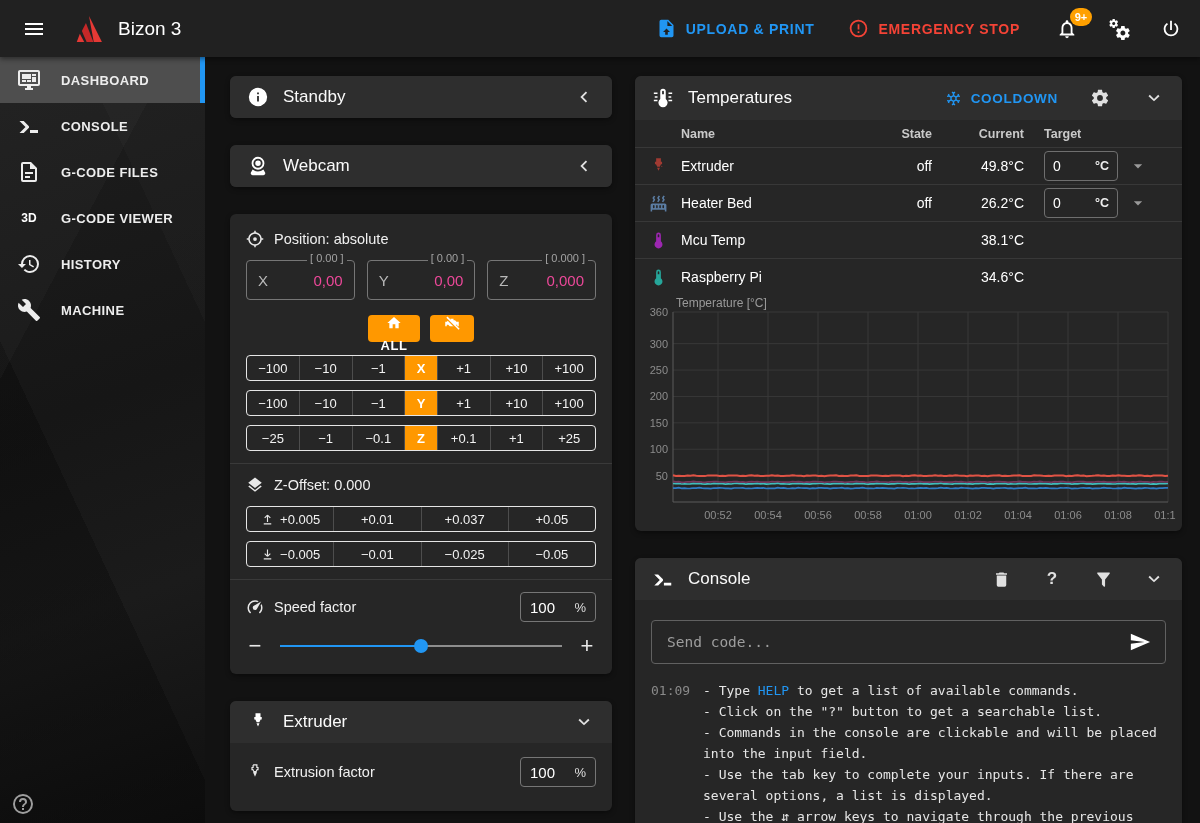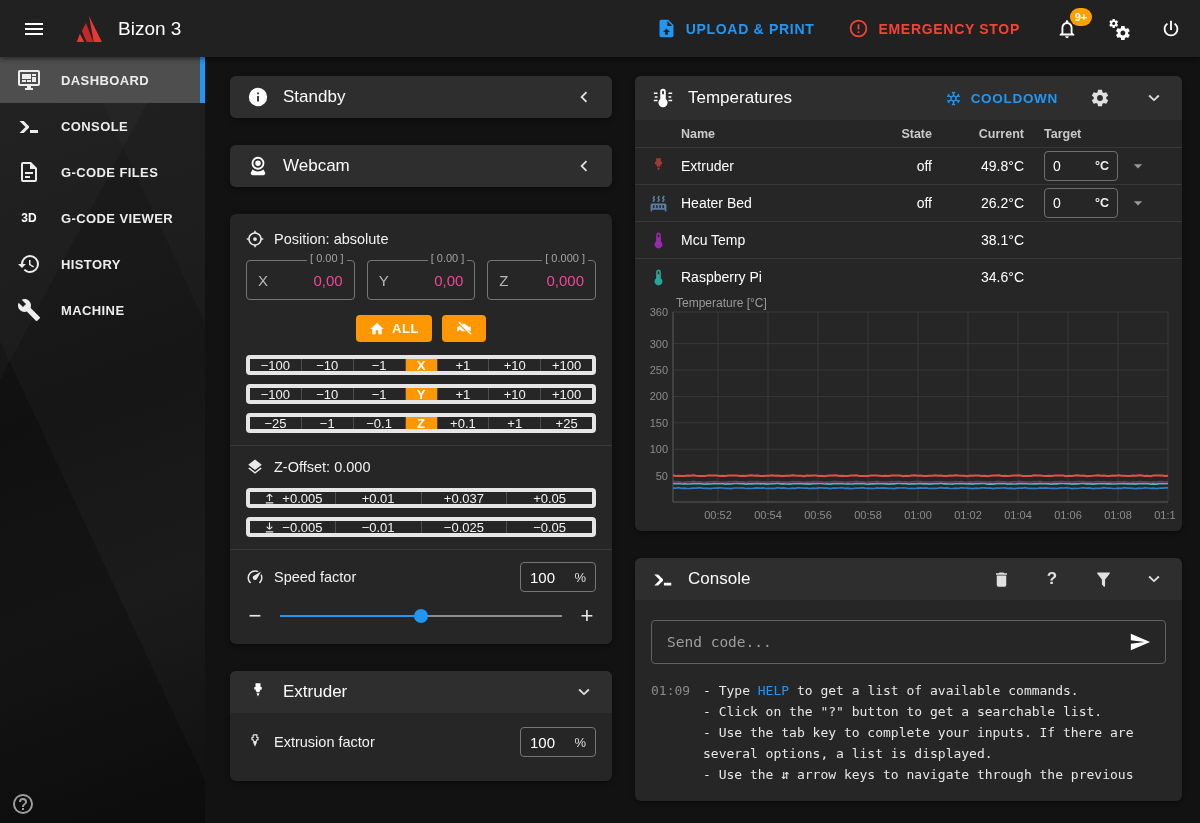--- a/index.html
+++ b/index.html
@@ -54,22 +54,22 @@
   
   .subhead { display:flex; align-items:center; gap:10px; font-size:14.5px; color:#f0f0f0; margin:4px 0 12px 0; }
   .axis-row { display:flex; gap:12px; margin-bottom:15px; }
   .axis-input { position:relative; flex:1; height:40px; border:1px solid #767676; border-radius:4px;
                 display:flex; align-items:center; justify-content:space-between; padding:0 11px; cursor:text; }
   .axis-letter { font-size:15px; color:#b9b9b9; }
   .axis-value { font-size:15px; color:#ec4899; }
   .axis-hint { position:absolute; top:-9px; right:7px; font-size:11px; color:#a3a3a3; background:#262626; padding:0 3px; }
   .home-row { display:flex; justify-content:center; gap:10px; margin:2px 0 13px 0; }
   .btn-orange { height:27px; background:#ff9800; border-radius:4px; color:#fff; font-weight:700; font-size:13px;
-                display:flex; align-items:center; gap:7px; padding:0 13px; cursor:pointer; letter-spacing:.5px; }
-  .btn-group { display:flex; height:20px; border:4px solid #e5e5e5; border-radius:4px; overflow:hidden; margin-bottom:9px; }
+                display:flex; align-items:center; gap:7px; padding:0 13px; cursor:pointer; letter-spacing:.5px;flex-direction:column; }
+  .btn-group { display:flex; height:26px; border:1px solid #e5e5e5; border-radius:4px; overflow:hidden; margin-bottom:9px; }
   .btn-cell { flex:1.28; display:flex; align-items:center; justify-content:center; gap:5px; font-size:13px; color:#f2f2f2;
               border-right:1px solid #4d4d4d; cursor:pointer; background:transparent; }
   .btn-cell:last-child { border-right:none; }
   .btn-cell.axis { flex:.78; background:#ff9800; font-weight:700; color:#fff; }
   .divider { border:none; border-top:1px solid #3a3a3a; margin:12px -16px; }
   .factor-row { display:flex; align-items:center; justify-content:space-between; margin:2px 0 10px 0; }
   .factor-label { display:flex; align-items:center; gap:10px; font-size:14.5px; color:#f0f0f0; }
   .factor-input { width:76px; height:30px; border:1px solid #767676; border-radius:4px; display:flex; align-items:center;
                   justify-content:space-between; padding:0 9px; cursor:text; }
   .factor-value { font-size:15px; color:#fff; }
@@ -631,20 +631,21 @@
               <svg width="22" height="22" viewBox="0 0 24 24">
                   <path fill="#fff" d="M2,21L23,12L2,3V10L17,12L2,14V21Z"></path>
                 </svg>
             </span>
           </div>
           <div class="console-log">
             <span class="log-time">01:09</span>
             <div class="log-lines">
                 <div><span>- Type </span><span class="console-link">HELP</span><span> to get a list of available commands.</span></div>
                 <div><span>- Click on the "?" button to get a searchable list.</span></div>
+                <div><span>- Commands in the console are clickable and will be placed into the input field.</span></div>
                 <div><span>- Use the tab key to complete your inputs. If there are several options, a list is displayed.</span></div>
                 <div><span>- Use the ⇵ arrow keys to navigate through the previous</span></div>
               </div>
           </div>
         </div>
       </div>
 
     </div>
   </div>
 </div>

